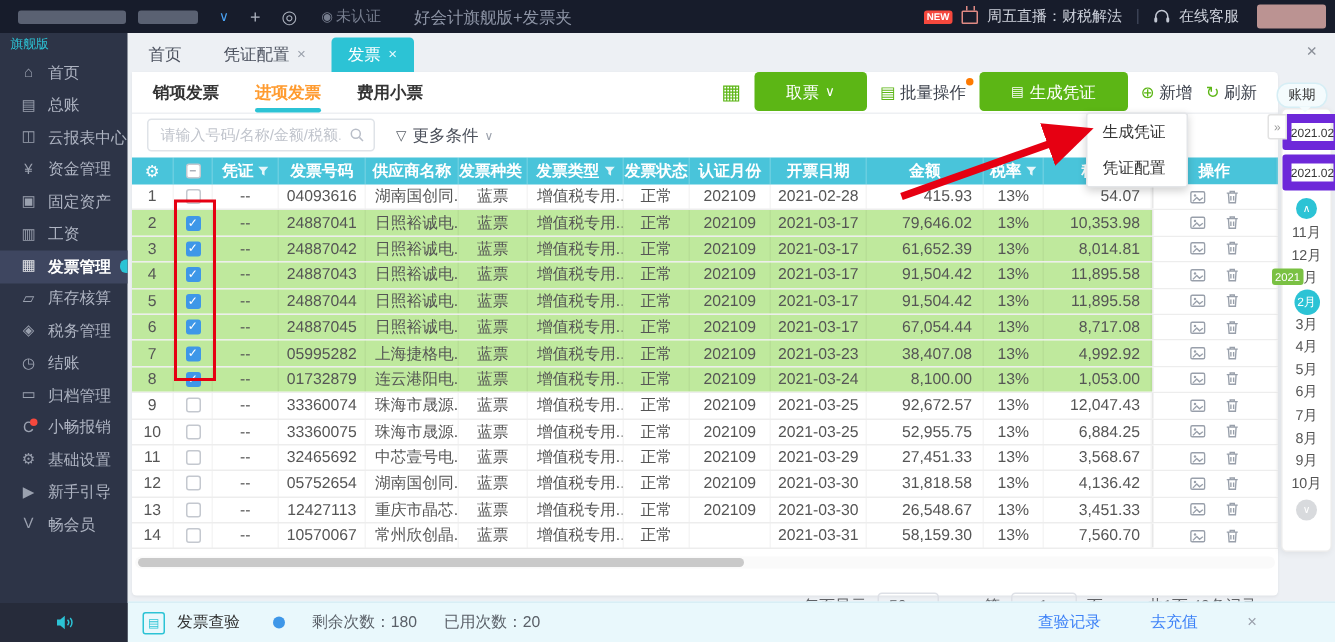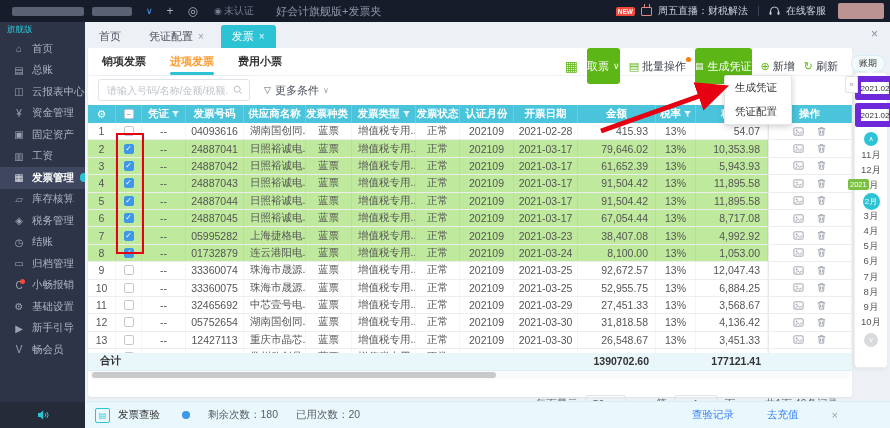--- a/index.html
+++ b/index.html
@@ -51,21 +51,21 @@
   .card{position:absolute;left:88px;top:48px;width:764px;height:349px;background:#fff;
         border-radius:0 3px 3px 3px;box-shadow:0 1px 2px rgba(0,0,0,.06);z-index:4;}
   .subtabs{display:flex;align-items:flex-start;gap:24px;height:27px;padding:0 14px;
            border-bottom:1px solid #eef0f3;font-weight:bold;font-size:11px;color:#333;}
   .subtab{position:relative;height:27px;display:flex;align-items:center;cursor:pointer;}
   .subtab.active{color:#ff9b2f;}
   .subtab.active::after{content:"";position:absolute;left:0;right:0;bottom:0;height:3px;
            background:#2cc3d5;border-radius:2px;}
   .btn-cluster{margin-left:auto;display:flex;align-items:center;gap:9px;font-weight:normal;}
   .qr-ic{color:#5cb615;font-size:14px;cursor:pointer;}
-  .btn-green{background:#5cb615;color:#fff;height:36px;padding:0 0;border-radius:3px;
+  .btn-green{background:#5cb615;color:#fff;height:26px;padding:0 21px;border-radius:3px;
              display:flex;align-items:center;gap:4px;font-size:11px;cursor:pointer;}
   .btn-green .bi{font-size:9px;}
   .txtbtn{display:flex;align-items:center;gap:3px;color:#3c414c;cursor:pointer;position:relative;}
   .txtbtn .gi{color:#5cb615;font-size:11px;}
   .batch-dot{position:absolute;top:-2px;right:-5px;width:5px;height:5px;border-radius:50%;background:#ff7a00;}
   .toolrow{display:flex;align-items:center;gap:14px;height:28px;padding:0 10px;}
   .search{width:152px;height:22px;border:1px solid #dfe3e8;border-radius:3px;display:flex;
           align-items:center;padding:0 6px;box-sizing:border-box;gap:4px;}
   .search input{border:none;outline:none;flex:1;font-size:10px;color:#555;min-width:0;
           font-family:"Liberation Sans","DejaVu Sans",sans-serif;}
@@ -471,21 +471,21 @@
     <div class="td td-v">--</div>
     <div class="td td-v">24887042</div>
     <div class="td td-v left">日照裕诚电..</div>
     <div class="td td-v">蓝票</div>
     <div class="td td-v left">增值税专用..</div>
     <div class="td td-v">正常</div>
     <div class="td td-v">202109</div>
     <div class="td td-v">2021-03-17</div>
     <div class="td td-v right">61,652.39</div>
     <div class="td td-v">13%</div>
-    <div class="td td-v right">5,943.93</div>
+    <div class="td td-v right">8,014.81</div>
     <div class="td op">
       <svg class="opic" width="11" height="11" viewBox="0 0 12 12">
         <rect x="1" y="2" width="10" height="8" rx="1" stroke="#99a0ab" fill="none"></rect>
         <circle cx="4" cy="4.8" r="0.9" fill="#99a0ab"></circle>
         <path d="M2.5 9 l2.8-2.8 2 2 2.4-1.8" stroke="#99a0ab" fill="none"></path>
       </svg>
       <svg class="opic" width="11" height="11" viewBox="0 0 12 12">
         <path d="M2 3 h8 M4.5 3 V1.8 h3 V3 M3.2 3 l.5 7 h4.6 l.5-7 M5 5 v3.3 M7 5 v3.3" stroke="#99a0ab" fill="none"></path>
       </svg>
     </div>
@@ -792,25 +792,20 @@
         <circle cx="4" cy="4.8" r="0.9" fill="#99a0ab"></circle>
         <path d="M2.5 9 l2.8-2.8 2 2 2.4-1.8" stroke="#99a0ab" fill="none"></path>
       </svg>
       <svg class="opic" width="11" height="11" viewBox="0 0 12 12">
         <path d="M2 3 h8 M4.5 3 V1.8 h3 V3 M3.2 3 l.5 7 h4.6 l.5-7 M5 5 v3.3 M7 5 v3.3" stroke="#99a0ab" fill="none"></path>
       </svg>
     </div>
   </div>
       </div>
 
-    <div class="total gridrow">
-      <div class="t-label">合计</div>
-      <div class="t-amount">1390702.60</div>
-      <div class="t-tax">177121.41</div>
-    </div>
 
     <div class="hscroll">
       <div class="hthumb"></div>
     </div>
 
     <div class="pager">
       <span>每页显示</span>
       <div class="psel">
         <span>50</span>
         <span class="caret-sm">∨</span>

